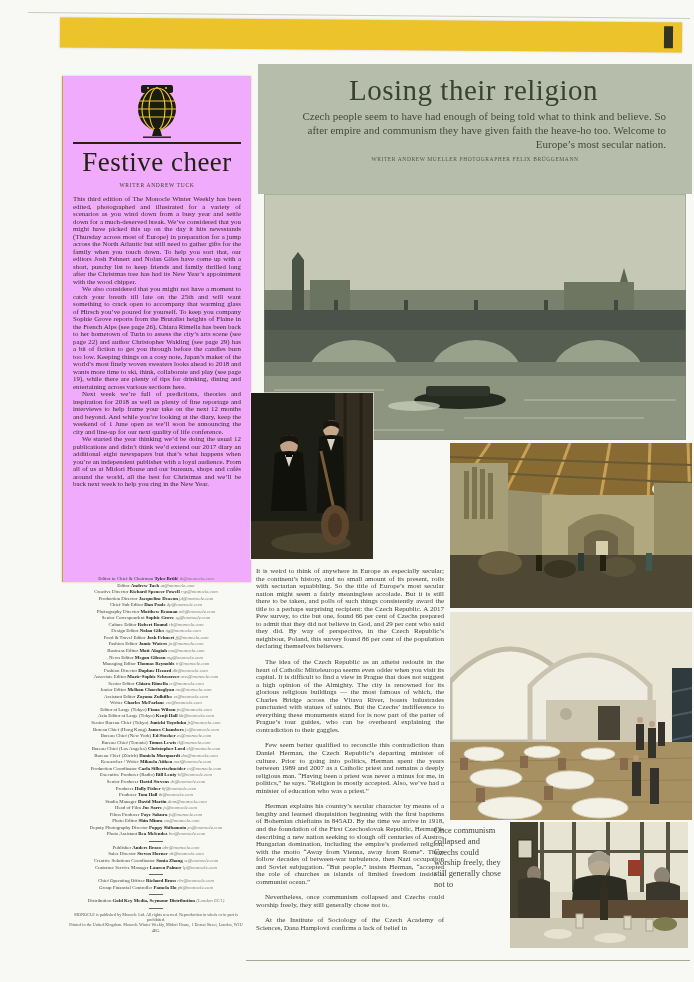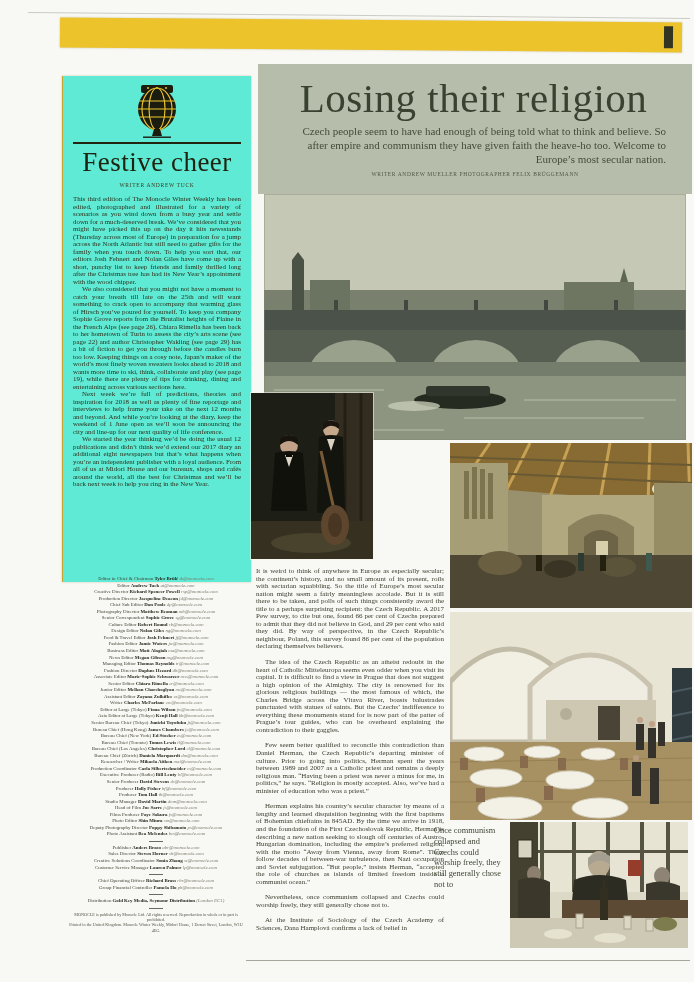--- a/index.html
+++ b/index.html
@@ -3,42 +3,42 @@
 <meta charset="utf-8">
 <style>
   html,body{margin:0;padding:0;background:#e8e8e4;}
   .page{position:relative;width:694px;height:982px;margin:0 auto;background:#f8f8f4;
         overflow:hidden;font-family:"Liberation Serif","DejaVu Serif",serif;}
   .scan-line{position:absolute;left:28px;top:15px;width:662px;height:1px;background:#cbcbc5;transform:rotate(0.5deg);}
   
   .topbar{position:absolute;left:60px;top:20px;width:622px;height:30px;background:#edc32b;transform:rotate(0.45deg);box-shadow:0 0 2px rgba(120,100,20,.35);}
   .topbar-mark{position:absolute;right:9px;top:4px;width:9px;height:22px;background:#343520;}
   
-  .fc-box{position:absolute;left:62px;top:76px;width:188px;height:506px;background:#5eead4;
+  .fc-box{position:absolute;left:62px;top:76px;width:188px;height:506px;background:#f0abfc;
           border-left:1px solid #c7a432;box-shadow:0 0 2px rgba(120,100,20,.3);padding:0;}
   .fc-inner{padding:8px 9px 0 9px;}
   .fc-globe{display:block;margin:0 auto;}
   .fc-rule{height:2px;background:#23240f;margin:4px 1px 3px 1px;}
   .fc-title{font-size:27px;font-weight:400;text-align:center;color:#20230f;margin:0 0 4px 0;letter-spacing:.5px;}
   .fc-standfirst{font-size:11px;line-height:1.22;text-align:center;color:#2b2d15;margin:0 3px 5px 3px;}
   .fc-byline{font-size:5.5px;text-align:center;text-transform:uppercase;letter-spacing:.7px;color:#3c3d22;margin-bottom:7px;}
   .fc-body{font-size:6.9px;line-height:7.5px;text-align:justify;color:#2e301b;padding:0 1px;}
   .fc-body p{margin:0;}
   .fc-body p + p{text-indent:9px;}
   
   .masthead{position:absolute;left:66px;top:576px;width:180px;text-align:center;}
   .mast-line{font-size:4.9px;line-height:6.55px;color:#45453a;white-space:nowrap;overflow:hidden;}
   .mrole{color:#45453a;}
   .mname{font-weight:bold;color:#27271e;}
   .memail{font-style:italic;color:#7b7a6c;}
   .mast-divider{width:14px;height:1px;background:#6b6a5e;margin:3px auto;}
   .imprint-line{font-size:4.2px;line-height:5.3px;color:#555548;}
   
   .rel-header{position:absolute;left:258px;top:64px;width:434px;height:130px;background:#b6bdaa;}
-  .rel-title{font-size:41px;font-weight:400;text-align:center;color:#394130;margin:10px 3px 0 0;letter-spacing:.5px;}
+  .rel-title{font-size:29px;font-weight:400;text-align:center;color:#394130;margin:10px 3px 0 0;letter-spacing:.5px;}
   .rel-standfirst{font-size:11px;line-height:1.25;width:382px;margin:3px auto 0 auto;text-align:right;color:#454d3a;}
   .rel-byline{font-size:5.5px;text-align:center;text-transform:uppercase;letter-spacing:.6px;color:#515946;margin-top:5px;}
   
   .photo{position:absolute;overflow:hidden;}
   .photo svg{display:block;filter:blur(.4px) saturate(.92);}
   .ph-bridge{left:264px;top:194px;width:422px;height:246px;z-index:2;}
   .ph-musicians{left:250px;top:392px;width:122px;height:166px;z-index:5;border:1px solid rgba(245,245,235,.55);}
   .ph-church{left:450px;top:443px;width:242px;height:165px;z-index:3;}
   .ph-vault{left:450px;top:612px;width:242px;height:208px;z-index:3;}
   .ph-restaurant{left:510px;top:822px;width:178px;height:126px;z-index:3;}

